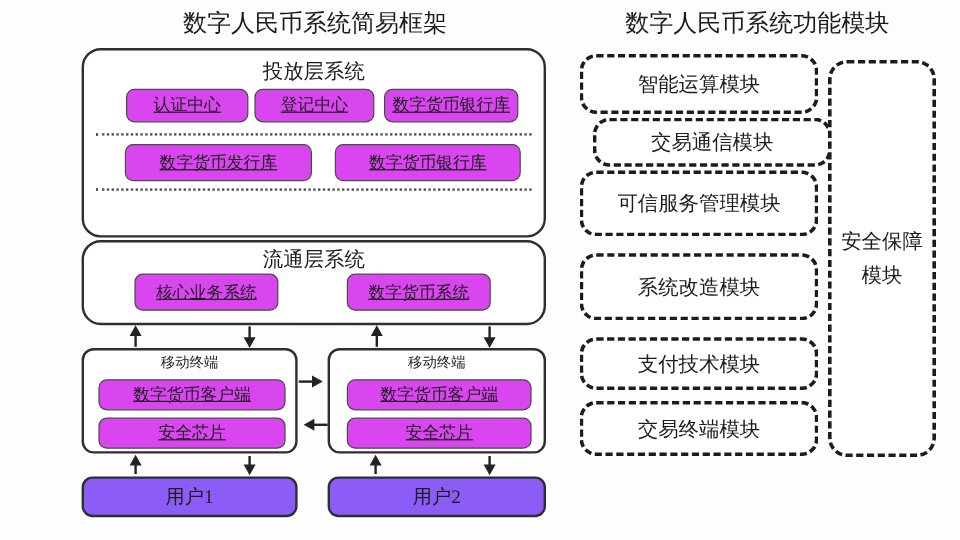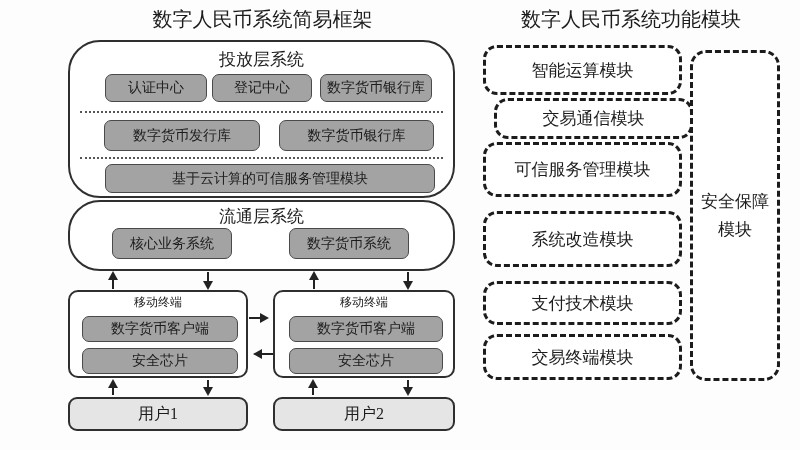--- a/index.html
+++ b/index.html
@@ -4,34 +4,34 @@
 <style>
   html,body { margin:0; padding:0; }
   body {
     width:800px; height:450px; position:relative; overflow:hidden;
     background:#fdfdfd; color:#1c1c1c;
     font-family:"Liberation Serif","DejaVu Serif",serif;
   }
   .abs { position:absolute; box-sizing:border-box; }
   .title { font-size:20px; text-align:center; white-space:nowrap; }
   .outline {
-    border:2px solid #2f2f2f; border-radius:32px; background:#fff;
+    border:2px solid #2f2f2f; border-radius:16px; background:#fff;
     position:absolute; box-sizing:border-box;
   }
   .hdr { position:absolute; left:0; right:0; text-align:center; font-size:17px; }
   .hdr.sm { font-size:12px; }
   .gbox {
     position:absolute; box-sizing:border-box;
-    background:#a3a3a3; border:1.5px solid #4a4a4a; border-radius:7px;
+    background:#d946ef; border:1.5px solid #4a4a4a; border-radius:7px;
     display:flex; align-items:center; justify-content:center;
-    font-size:14px; white-space:nowrap;
+    font-size:14px; white-space:nowrap;text-decoration:underline;
   }
   .dotted { position:absolute; height:0; border-top:2px dotted #555; }
   .userbox {
-    border:2px solid #2f2f2f; border-radius:9px; background:#e5e5e5;
+    border:2px solid #2f2f2f; border-radius:9px; background:#8b5cf6;
     position:absolute; box-sizing:border-box;
     display:flex; align-items:center; justify-content:center; font-size:16px;
   }
   .dash {
     position:absolute; box-sizing:border-box; background:#fff;
     border:3px dashed #1c1c1c; border-radius:14px;
     display:flex; align-items:center; justify-content:center;
     font-size:17px; text-align:center; white-space:nowrap;
   }
   .arrv { position:absolute; width:2px; background:#222; }
@@ -60,21 +60,20 @@
 
 <div class="outline" style="left:68px; top:40px; width:387px; height:158px;">
   <div class="hdr" style="top:6px;">投放层系统</div>
   <div class="gbox" style="left:35px; top:32px; width:102px; height:28px;">认证中心</div>
   <div class="gbox" style="left:142px; top:32px; width:100px; height:28px;">登记中心</div>
   <div class="gbox" style="left:250px; top:32px; width:112px; height:28px;">数字货币银行库</div>
   <div class="dotted" style="left:10px; right:10px; top:69px;"></div>
   <div class="gbox" style="left:34px; top:78px; width:156px; height:31px;">数字货币发行库</div>
   <div class="gbox" style="left:209px; top:78px; width:155px; height:31px;">数字货币银行库</div>
   <div class="dotted" style="left:10px; right:10px; top:115px;"></div>
-  <div class="gbox" style="left:35px; top:122px; width:330px; height:29px;">基于云计算的可信服务管理模块</div>
 </div>
 
 <div class="outline" style="left:68px; top:200px; width:387px; height:71px;">
   <div class="hdr" style="top:3px;">流通层系统</div>
   <div class="gbox" style="left:219px; top:26px; width:120px; height:31px;">数字货币系统</div>
   <div class="gbox" style="left:42px; top:26px; width:120px; height:31px;">核心业务系统</div>
 </div>
 
 <div class="arrv up" style="left:112px; top:274px; height:15px;"></div>
 <div class="arrv down" style="left:207px; top:272px; height:15px;"></div>

